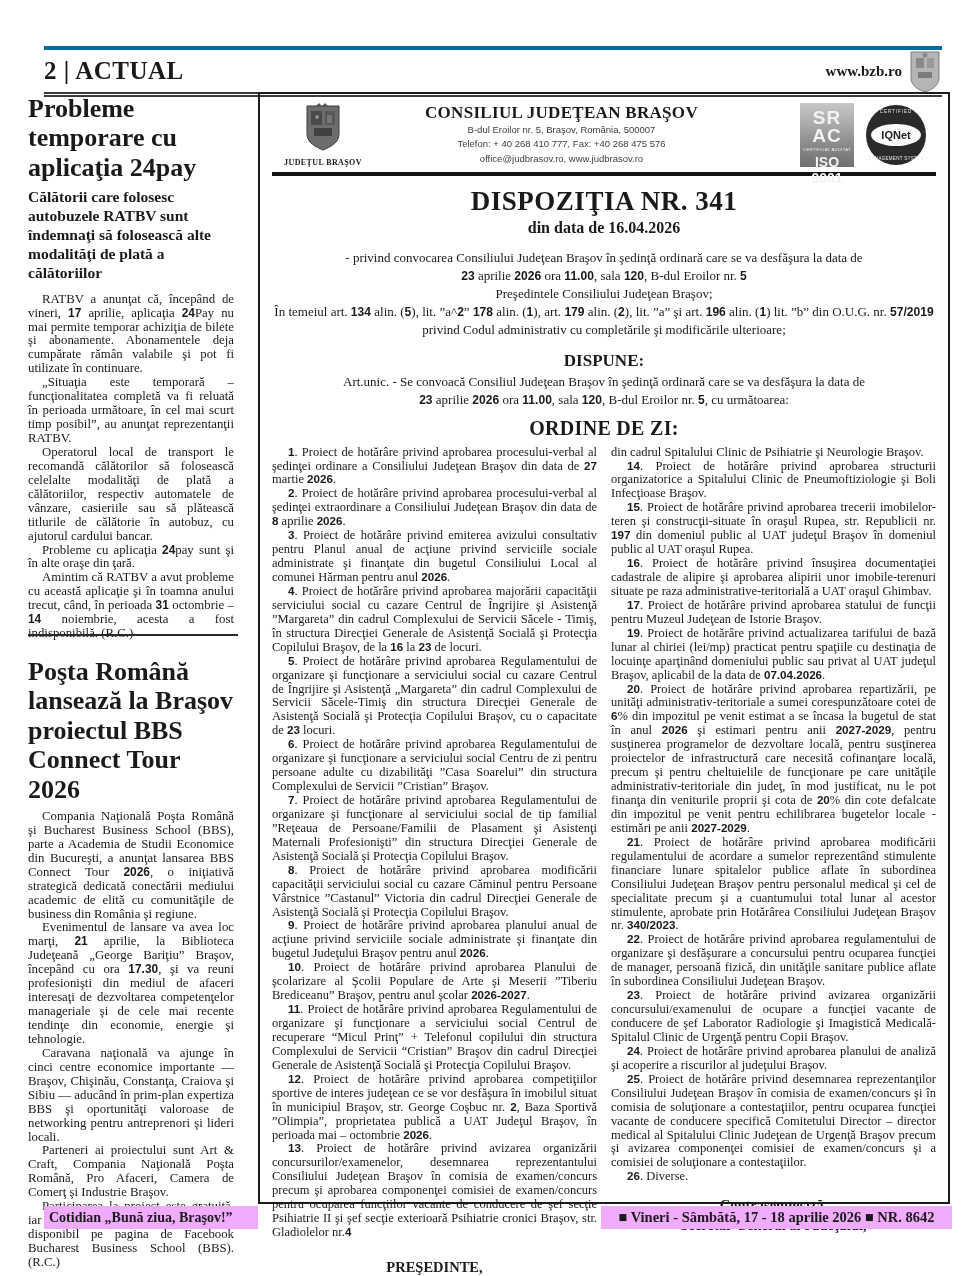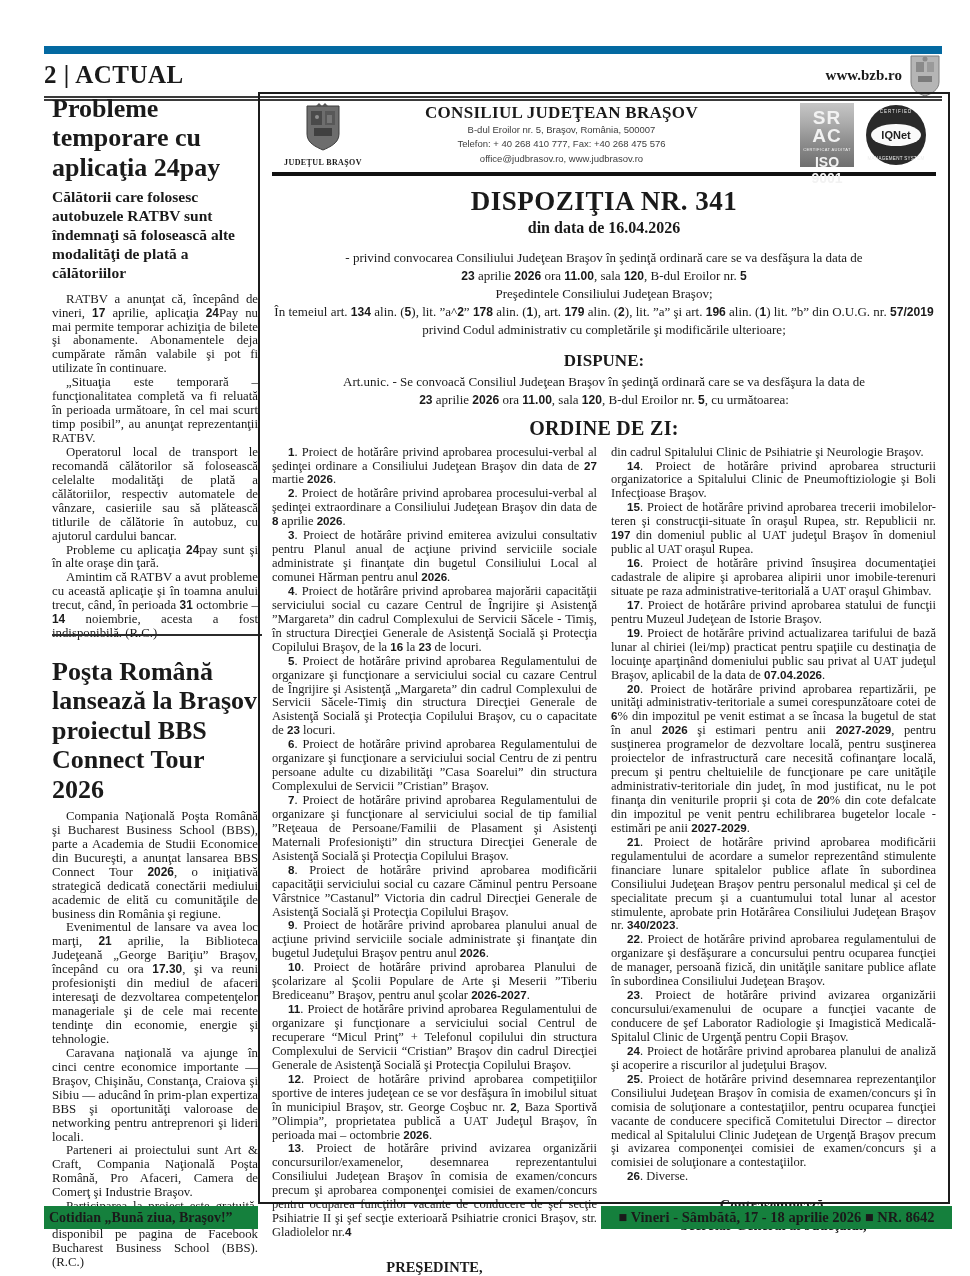--- a/index.html
+++ b/index.html
@@ -1,29 +1,29 @@
 <!DOCTYPE html>
 <html lang="ro"><head>
 <meta charset="utf-8">
 <style>
   html,body{margin:0;padding:0;background:#e8e8e8;}
   .page{position:relative;width:970px;height:1276px;background:#ffffff;margin:0 auto;
         font-family:"Liberation Serif", serif;color:#1a1a1a;overflow:hidden;}
 
   
   .masthead{position:absolute;left:44px;right:28px;top:46px;height:42px;
-            border-top:8px solid #0369a1;border-bottom:5px double #3a3a3a;
+            border-top:4px solid #0369a1;border-bottom:5px double #3a3a3a;
             display:flex;justify-content:space-between;align-items:center;}
   .masthead-left{font-size:25px;font-weight:bold;letter-spacing:.5px;}
   .masthead-right{display:flex;align-items:center;gap:6px;}
   .masthead-site{font-size:15px;font-weight:bold;}
   .crest-small svg{display:block;}
 
   
-  .left-col{position:absolute;left:52px;top:94px;width:206px;}
+  .left-col{position:absolute;left:28px;top:94px;width:206px;}
   .article{position:relative;}
   .article h1{margin:0 0 6px 0;font-size:26px;line-height:1.13;font-weight:bold;}
   .article .subtitle{margin:0 0 10px 0;font-size:15.5px;line-height:1.22;font-weight:bold;}
   .article .body p{margin:0;font-size:12.8px;line-height:1.09;text-align:justify;text-indent:14px;}
   .article2{margin-top:16px;}
   .end-strike{position:absolute;left:0;right:-4px;bottom:5px;border-top:2px solid #2b2b2b;}
 
   
   .notice{position:absolute;left:258px;top:92px;width:692px;height:1112px;
           border:2px solid #1c1c1c;box-sizing:border-box;padding:6px 12px 0 12px;}
@@ -61,21 +61,21 @@
   .col{flex:1;min-width:0;}
   .col p{margin:0;font-size:12.5px;line-height:1.115;text-align:justify;text-indent:16px;}
   .col-right p:first-child{text-indent:0;}
   .col p b, .article .body p b, .intro p b, .artunic p b{
       font-family:"Liberation Sans",sans-serif;font-weight:700;font-size:.93em;}
   .sig{text-align:center;font-weight:bold;font-size:14.5px;line-height:1.35;}
   .sig-left{margin-top:18px;}
   .sig-right{margin-top:12px;}
 
   
-  .footer-bar{position:absolute;top:1206px;height:23px;background:#15803d;
+  .footer-bar{position:absolute;top:1206px;height:23px;background:#f0abfc;
               display:flex;align-items:center;}
   .footer-left{left:44px;width:214px;padding-left:5px;box-sizing:border-box;
                font-size:14px;font-weight:bold;}
   .footer-right{left:601px;right:18px;justify-content:center;font-size:14.5px;font-weight:bold;}
 </style>
 </head>
 <body>
 
 <div class="page">
 

